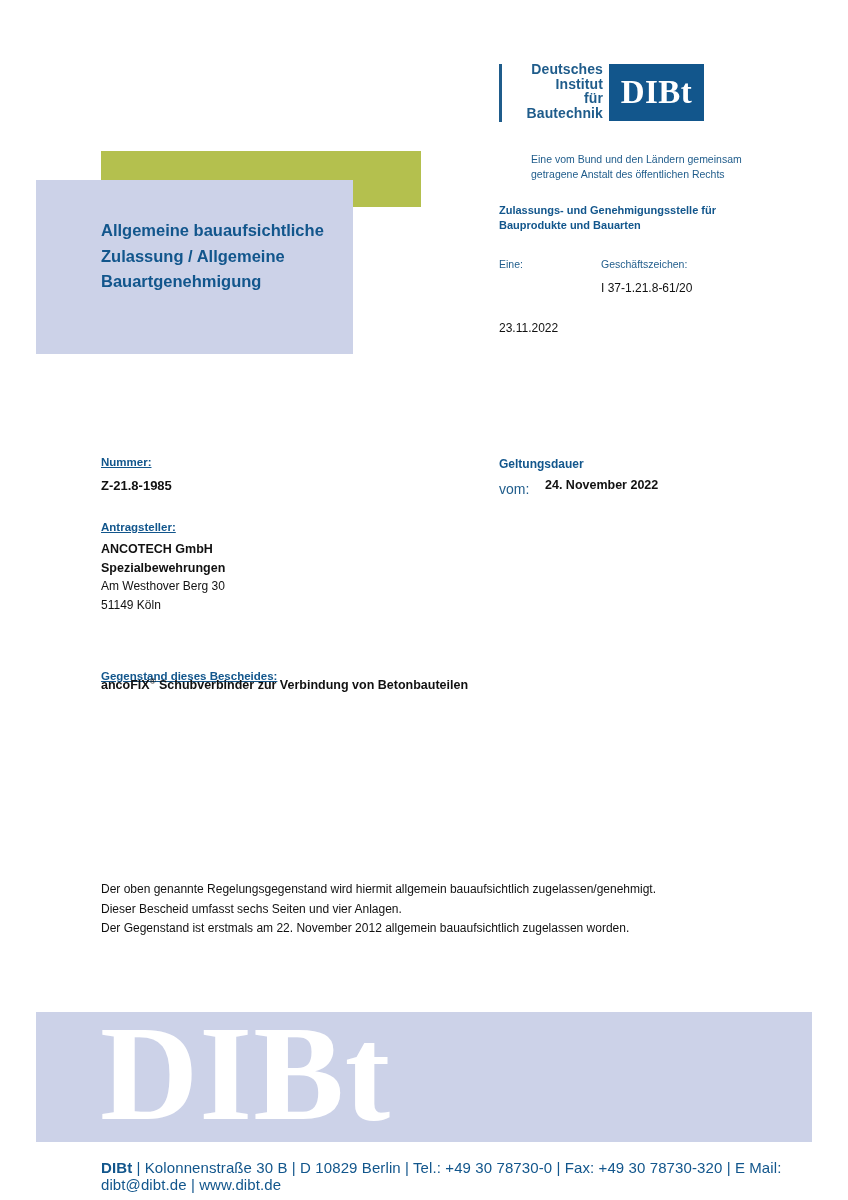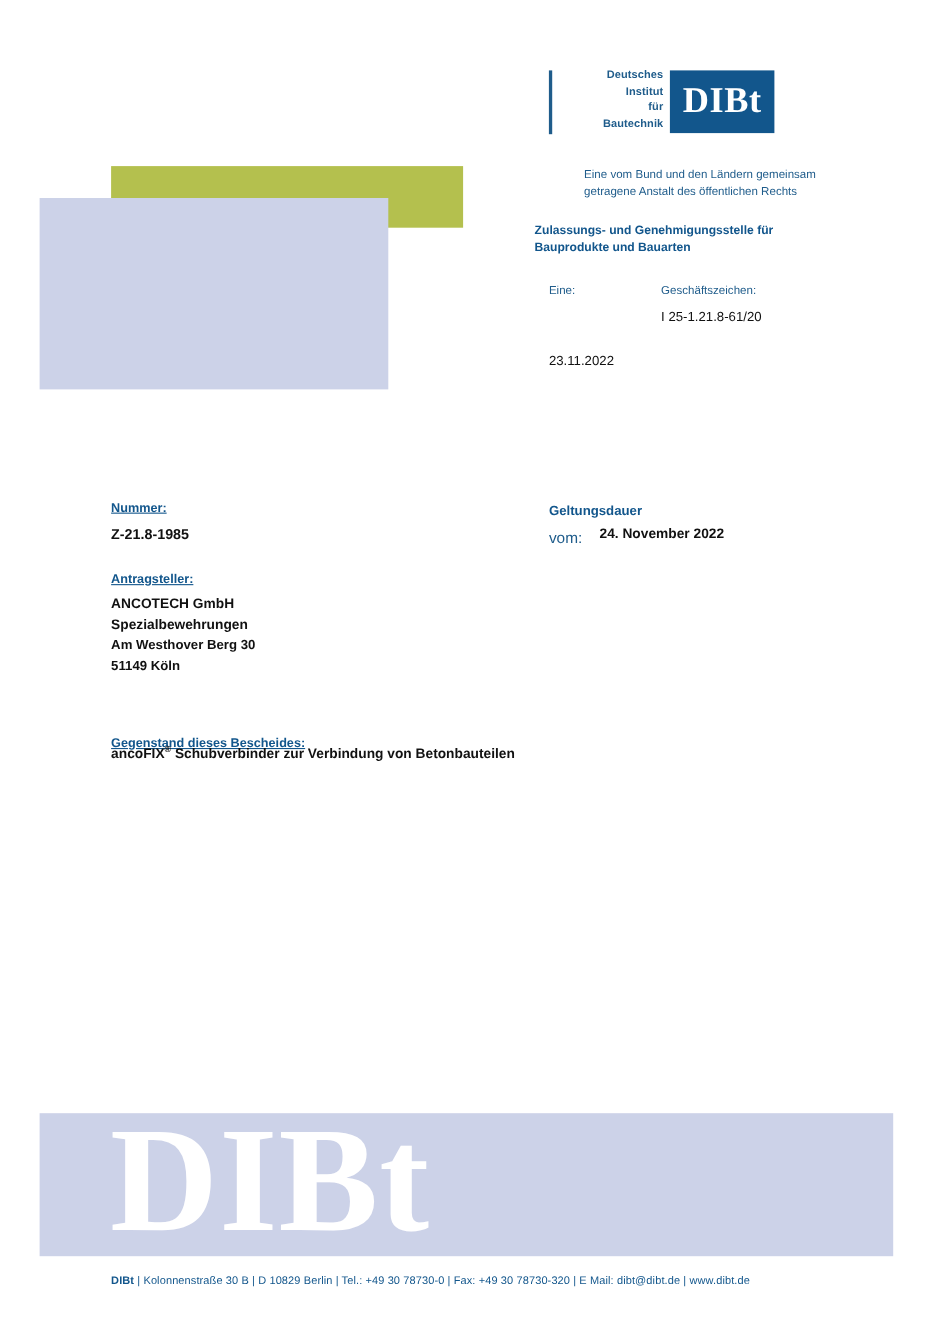--- a/index.html
+++ b/index.html
@@ -36,21 +36,21 @@
     width: 3px;
     height: 58px;
     background: #1f5c8b;
   }
   .logo-words {
     position: absolute;
     left: 20px;
     top: 0px;
     width: 84px;
     text-align: right;
-    font-size: 10px;
+    font-size: 14px;
     font-weight: bold;
     line-height: 14.5px;
     color: #1f5c8b;
     letter-spacing: 0.1px;
   }
   .logo-box {
     position: absolute;
     left: 110px;
     top: 2px;
     width: 95px;
@@ -74,21 +74,21 @@
     left: 509px;
     top: 152px;
     width: 260px;
     font-size: 10.5px;
     line-height: 15px;
     color: #1f5c8b;
     margin-left: 22px;
   }
   .hdr-strong {
     position: absolute;
-    left: 486px;
+    left: 499px;
     top: 203px;
     width: 260px;
     font-size: 11px;
     font-weight: bold;
     line-height: 15px;
     color: #12568c;
   }
   .meta-labels {
     position: absolute;
     left: 499px;
@@ -282,21 +282,21 @@
     font-weight: bold;
     color: #ffffff;
     letter-spacing: 1px;
     line-height: 150px;
   }
   .footer-line {
     position: absolute;
     left: 101px;
     top: 1159px;
     width: 700px;
-    font-size: 10px;
+    font-size: 15px;
     color: #12568c;
     letter-spacing: 0.1px;
   }
   .footer-line b {
     font-weight: bold;
   }
 </style>
 </head>
 <body>
 
@@ -315,45 +315,49 @@
 
   <div class="hdr-sub">Eine vom Bund und den Ländern gemeinsam getragene Anstalt des öffentlichen Rechts</div>
   <div class="hdr-strong">Zulassungs- und Genehmigungsstelle für Bauprodukte und Bauarten</div>
 
   <div class="meta-labels">
     <span class="lbl-date">Eine:</span>
     <span class="lbl-ref">Geschäftszeichen:</span>
   </div>
   <div class="meta-values">
     <span class="val-date">23.11.2022</span>
-    <span class="val-ref">I 25-1.21.8-61/20</span>
+    <span class="val-ref">I 37-1.21.8-61/20</span>
   </div>
 
   <div class="green-block"></div>
   <div class="blue-block"></div>
+  <div class="doc-title">Allgemeine bauaufsichtliche Zulassung / Allgemeine Bauartgenehmigung</div>
 
   <div class="sec-label nummer-label">Nummer:</div>
   <div class="nummer-value">Z-21.8-1985</div>
 
   <div class="sec-label antrag-label">Antragsteller:</div>
   <div class="antrag-name" style="white-space: pre-line;">ANCOTECH GmbH
 Spezialbewehrungen</div>
-  <div class="antrag-addr" style="white-space: pre-line; font-weight: bold;">Am Westhover Berg 30
+  <div class="antrag-addr" style="white-space: pre-line;">Am Westhover Berg 30
 51149 Köln</div>
 
   <div class="geltung-label">Geltungsdauer</div>
   <div class="geltung-rows">
     <div class="geltung-row">
       <span class="g-lbl">vom:</span>
       <span class="g-val">24. November 2022</span>
     </div>
   </div>
 
   <div class="sec-label gegenstand-label">Gegenstand dieses Bescheides:</div>
   <div class="gegenstand-value"><span>ancoFIX</span><sup>®</sup><span> Schubverbinder zur Verbindung von Betonbauteilen</span></div>
 
+  <div class="body-text" style="white-space: pre-line;">Der oben genannte Regelungsgegenstand wird hiermit allgemein bauaufsichtlich zugelassen/genehmigt.
+Dieser Bescheid umfasst sechs Seiten und vier Anlagen.
+Der Gegenstand ist erstmals am 22. November 2012 allgemein bauaufsichtlich zugelassen worden.</div>
 
   <div class="footer-band">
     <div class="footer-watermark">DIBt</div>
   </div>
   <div class="footer-line"><b>DIBt</b><span> | Kolonnenstraße 30 B | D 10829 Berlin | Tel.: +49 30 78730-0 | Fax: +49 30 78730-320 | E Mail: dibt@dibt.de | www.dibt.de</span></div>
 
 </div>
 
 </body></html>

